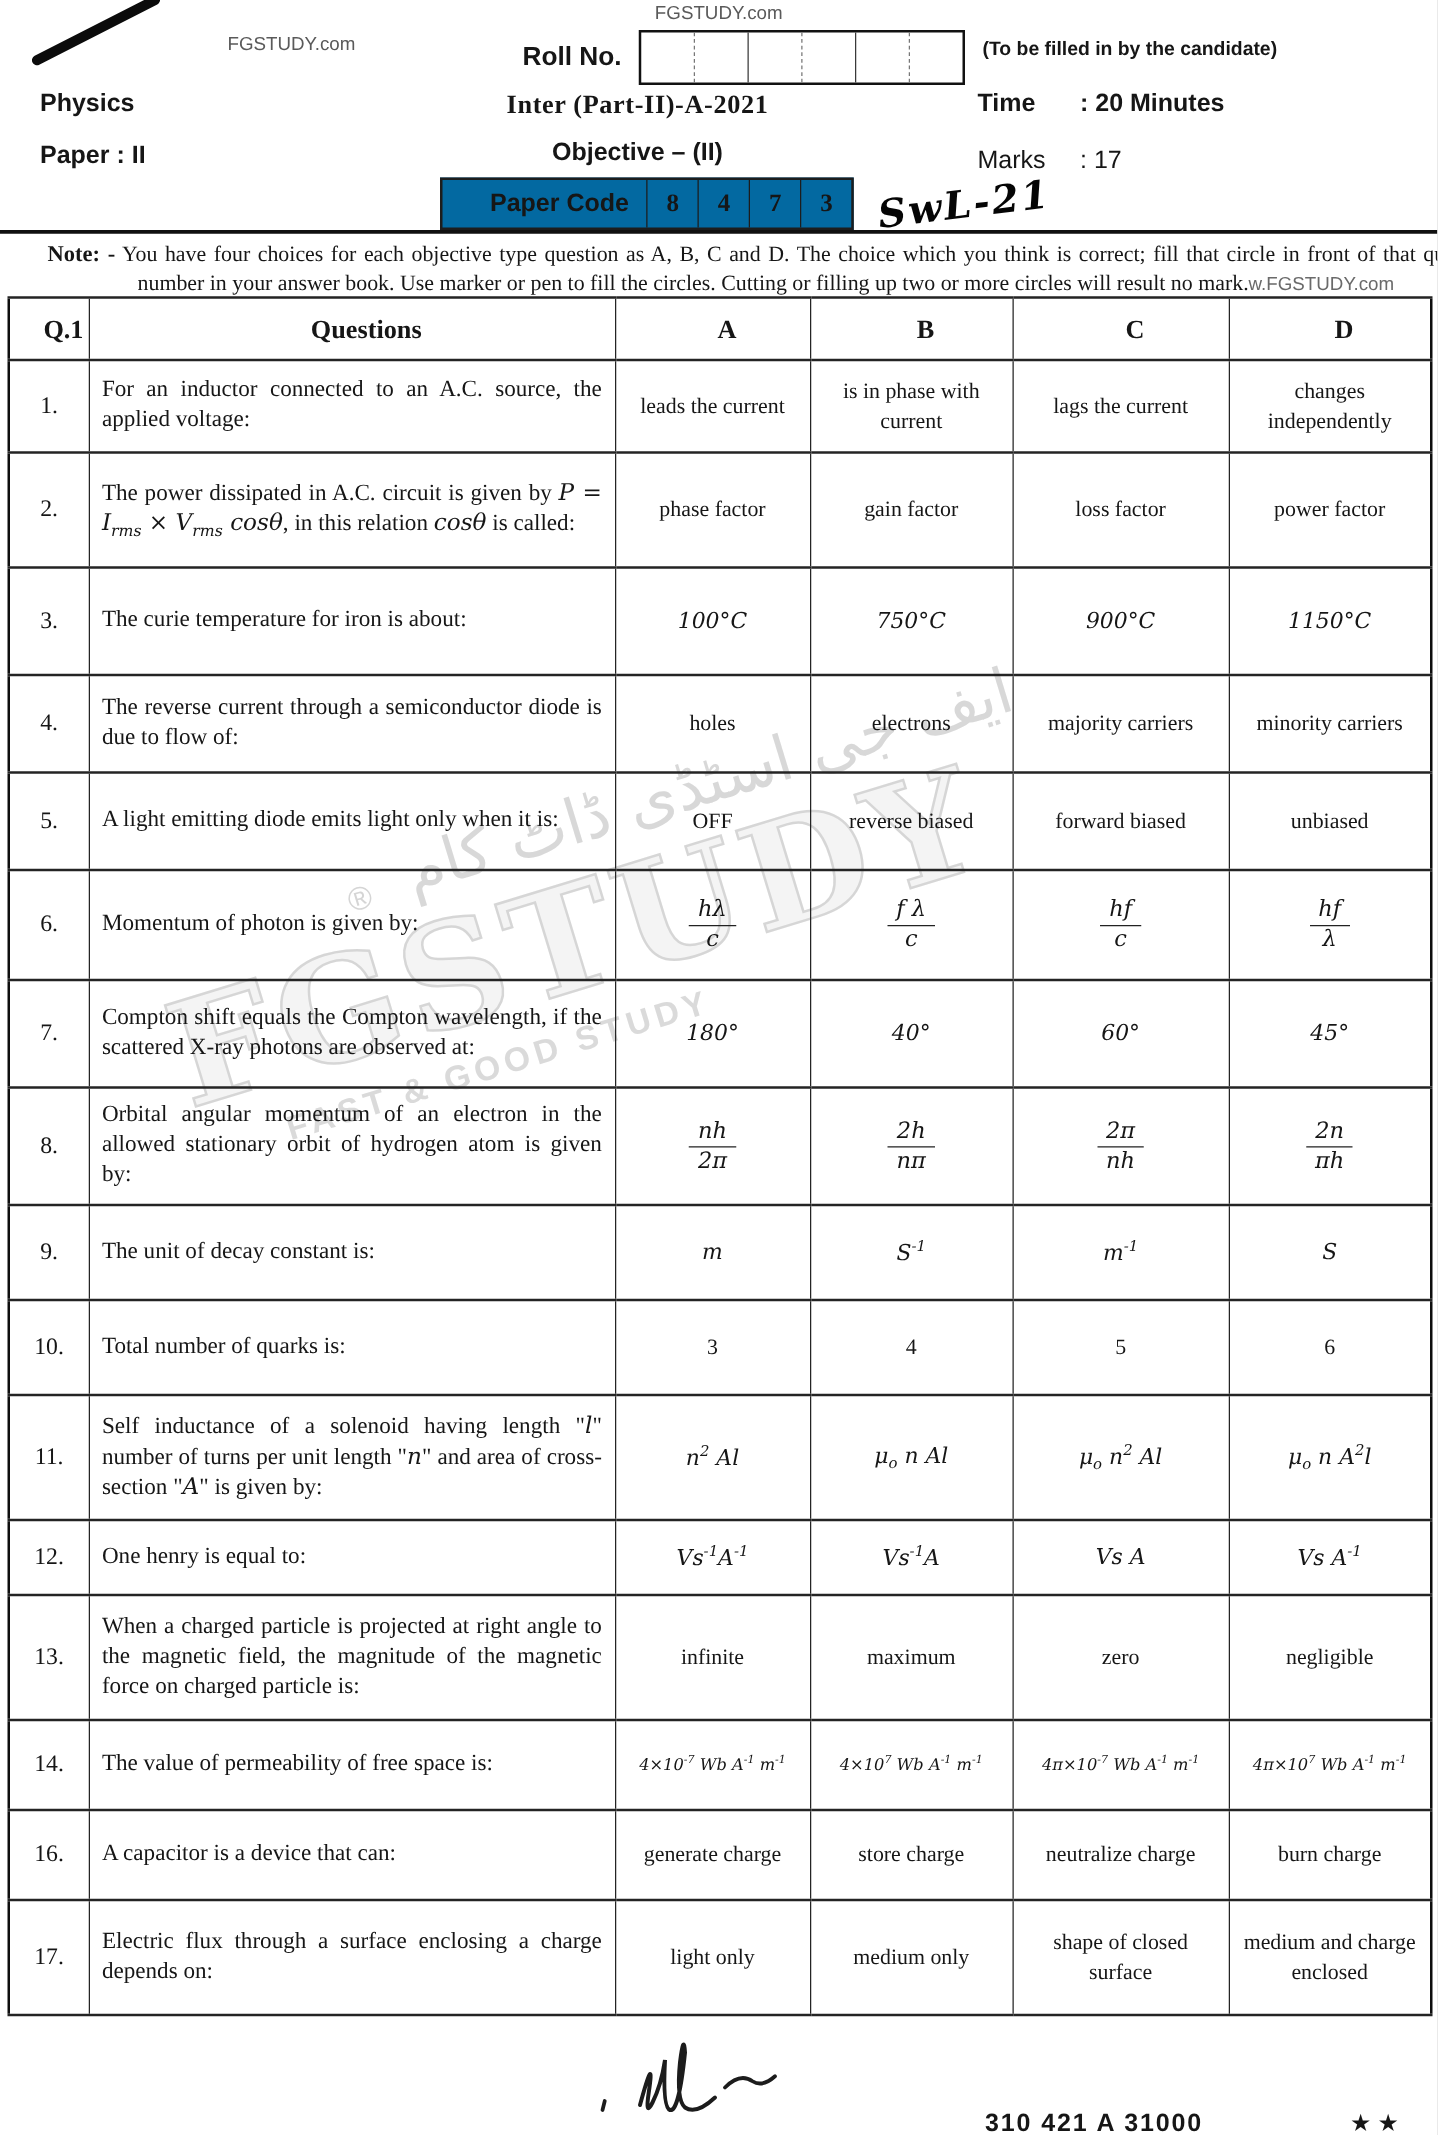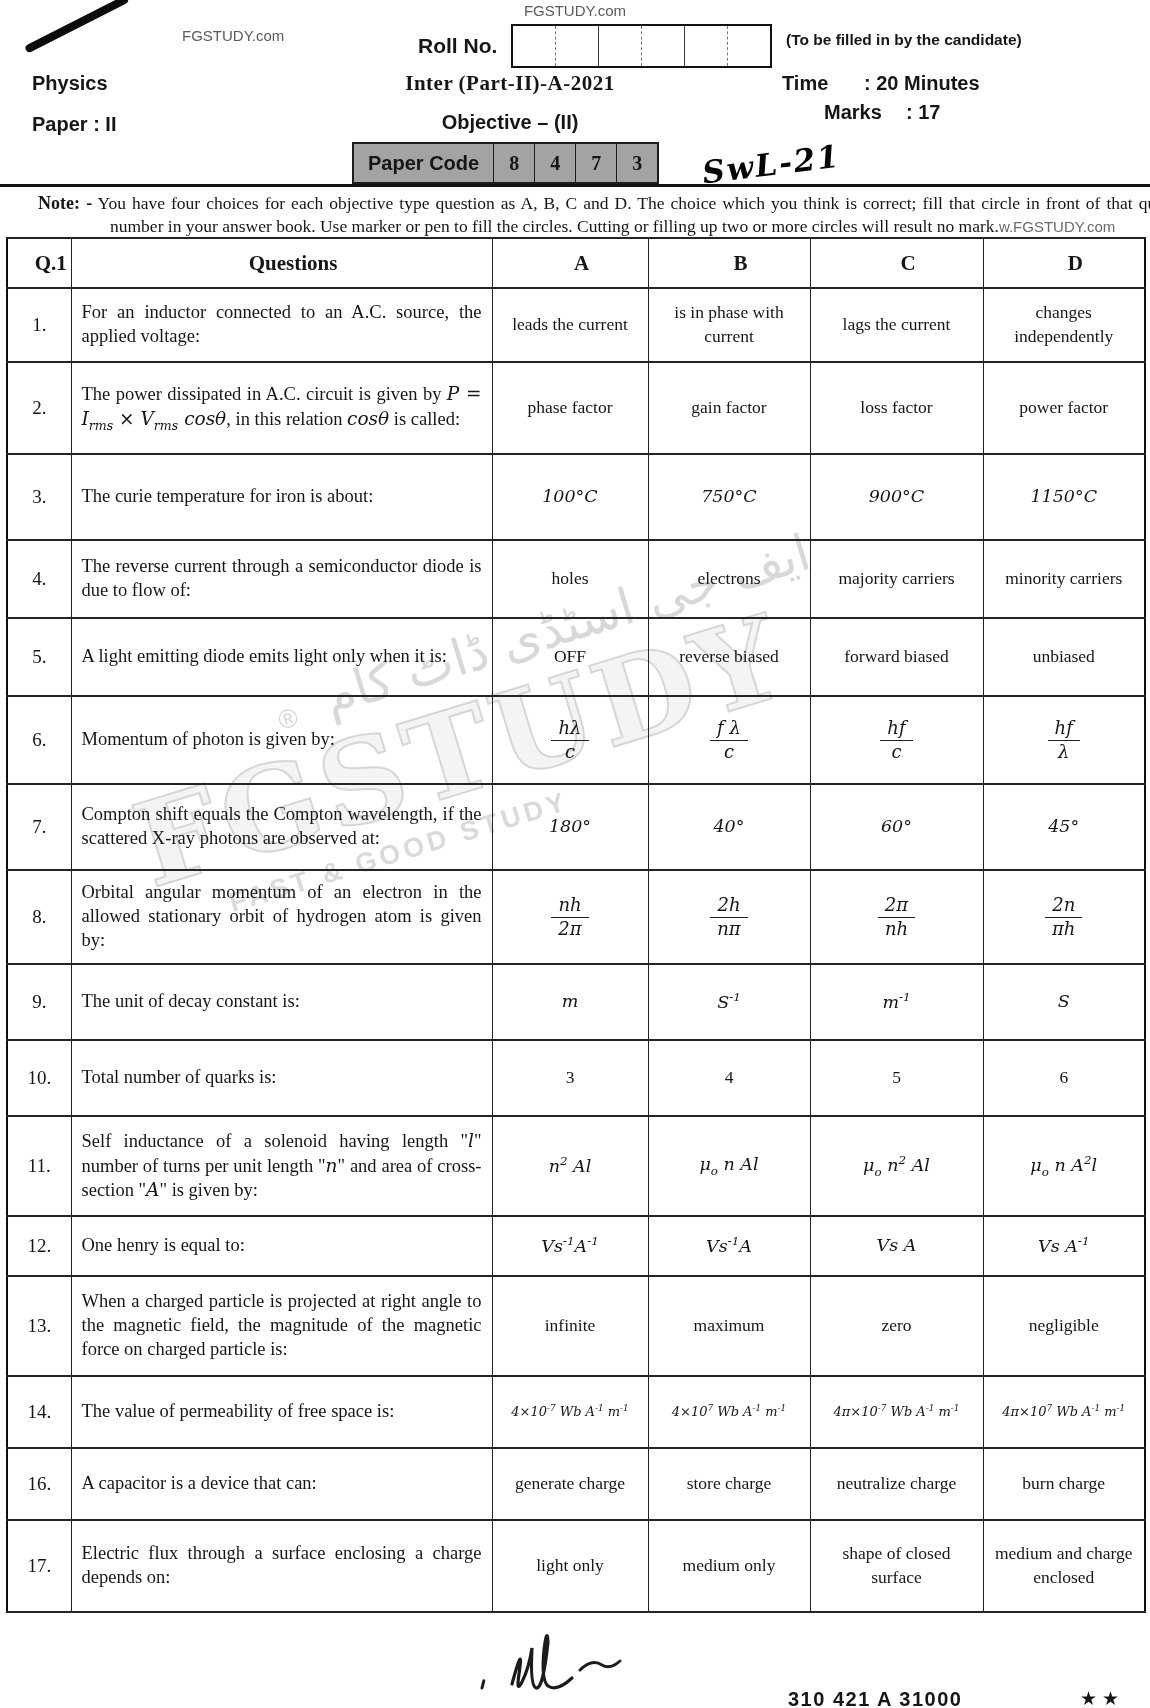--- a/index.html
+++ b/index.html
@@ -29,26 +29,26 @@
            font-family:"Liberation Sans",sans-serif;}
   .exam-title{position:absolute;top:71px;left:230px;width:560px;text-align:center;
               font-size:21px;font-weight:bold;letter-spacing:.5px;}
   .time-row{position:absolute;top:72px;left:782px;display:flex;
             font-family:"Liberation Sans",sans-serif;font-weight:bold;font-size:20px;}
   .time-row .lbl{width:82px;}
   .paper-label{position:absolute;top:113px;left:32px;font-size:20px;font-weight:bold;
                font-family:"Liberation Sans",sans-serif;}
   .objective{position:absolute;top:111px;left:230px;width:560px;text-align:center;
              font-size:20px;font-weight:bold;font-family:"Liberation Sans",sans-serif;}
-  .marks-row{position:absolute;top:101px;left:782px;display:flex;
-             font-family:"Liberation Sans",sans-serif;font-weight:bold;font-size:20px;margin-left:42px;}
+  .marks-row{position:absolute;top:117px;left:782px;display:flex;
+             font-family:"Liberation Sans",sans-serif;font-weight:normal;font-size:20px;}
   .marks-row .lbl{width:82px;}
 
   
-  .pcode{position:absolute;top:142px;left:352px;display:flex;border:2px solid #1d1d1d;height:38px;background:#a3a3a3;}
+  .pcode{position:absolute;top:142px;left:352px;display:flex;border:2px solid #1d1d1d;height:38px;background:#0369a1;padding-left:24px;}
   .pcode-label{padding:0 14px;font-weight:bold;font-size:20px;font-family:"Liberation Sans",sans-serif;
                display:flex;align-items:center;border-right:1.6px solid #1d1d1d;}
   .pcode-digit{width:40px;display:flex;align-items:center;justify-content:center;
                font-size:20px;font-weight:bold;border-right:1.6px solid #1d1d1d;}
   .pcode-digit:last-child{border-right:none;}
   .hand-code{position:absolute;top:146px;left:702px;font-size:31px;font-weight:bold;font-style:italic;
              transform:rotate(-7deg);font-family:"DejaVu Serif",serif;letter-spacing:2px;color:#050505;}
 
   .rule{position:absolute;top:184px;left:0;width:100%;height:3px;background:#101010;}
 

